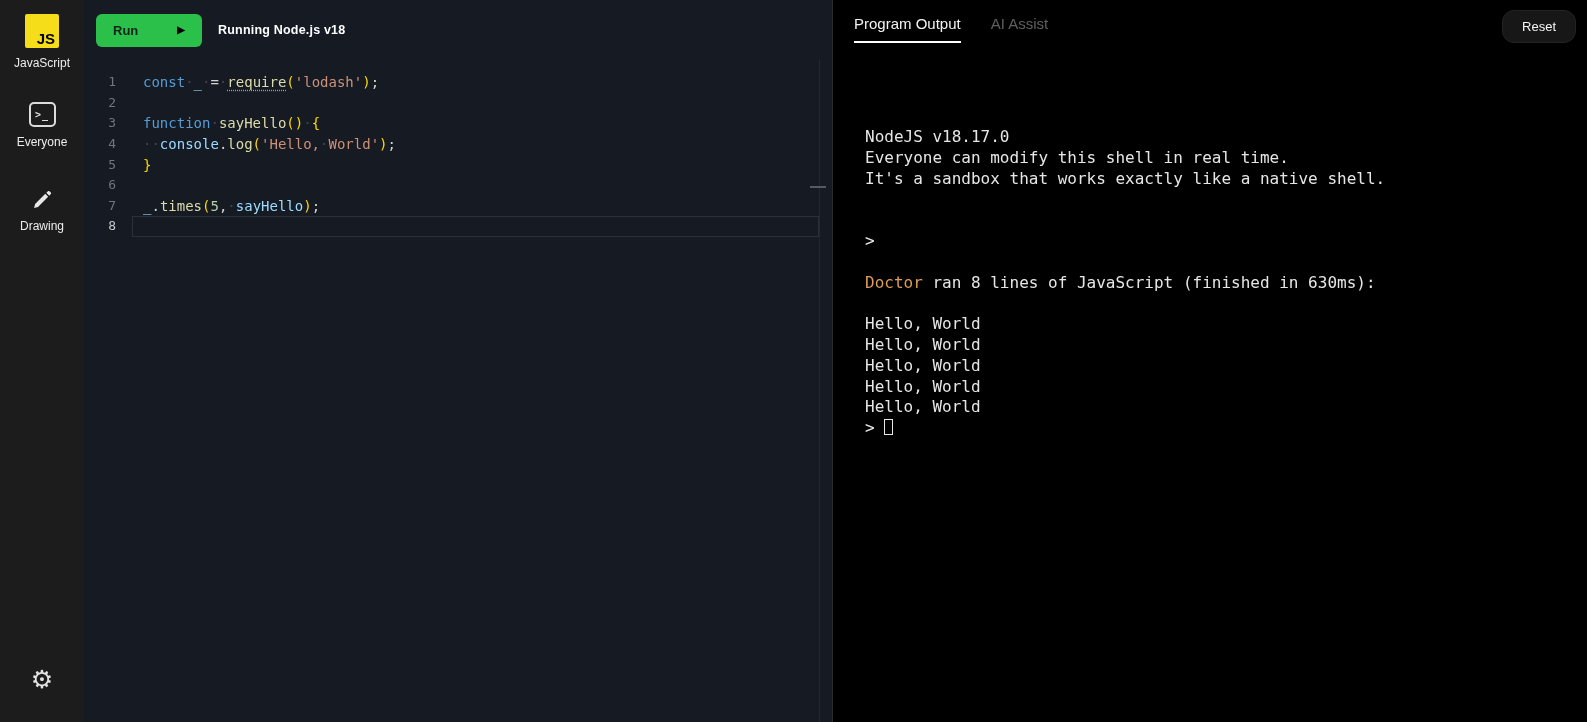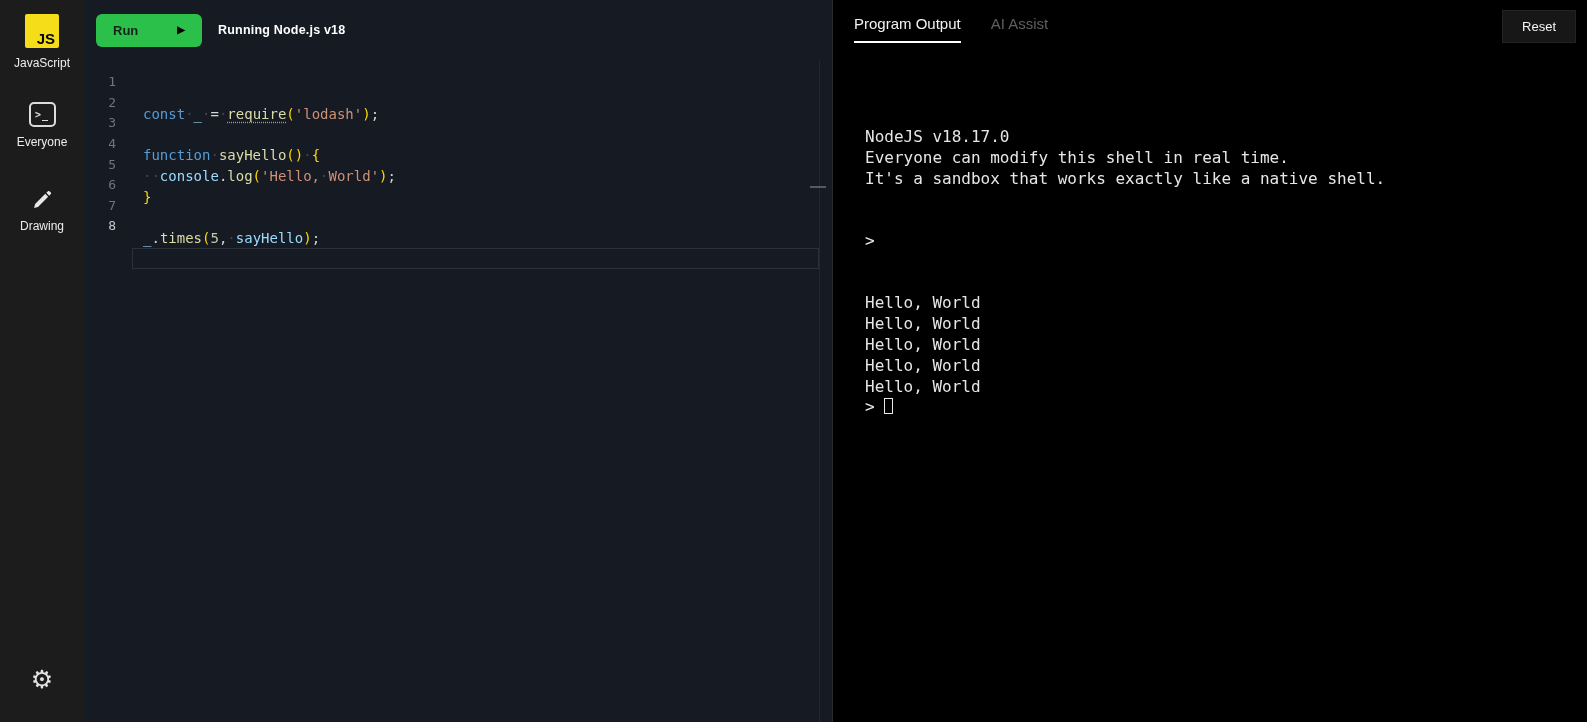--- a/index.html
+++ b/index.html
@@ -34,38 +34,38 @@
              border-radius:6px; font-size:13px; font-weight:bold; cursor:pointer;
              font-family:"Liberation Sans", sans-serif; }
   .run-tri { font-size:10px; color:#000; line-height:1; }
   .status { font-size:12.5px; font-weight:bold; color:#ffffff; letter-spacing:0.2px; }
 
   .editor-body { flex:1; display:flex; padding-top:12px; position:relative;
                  font-family:"DejaVu Sans Mono", monospace; font-size:14px; }
   .gutter { width:48px; padding-right:16px; text-align:right; color:#6e7681; }
   .gutter .ln { height:20.65px; line-height:20.65px; font-size:13px; }
   .gutter .ln.current { color:#c8c8c8; }
-  .code-area { flex:1; margin-right:13px;margin-top:32px; }
+  .code-area { flex:1; margin-right:13px; }
   .code-row { height:20.65px; line-height:20.65px; padding-left:11px;
               white-space:pre; cursor:text; }
   .code-row.current-row { outline:1px solid rgba(255,255,255,0.10); outline-offset:-1px; }
   .tok-u { text-decoration:underline dotted; text-decoration-color:#9a9a9a; text-underline-offset:3px; }
   .scroll-strip { position:absolute; top:60px; right:12px; bottom:0; width:0;
                   border-left:1px solid #232730; }
   .ruler-dash { position:absolute; top:186px; right:6px; width:16px; height:2px;
                 background:#565a63; }
 
   
   .output-pane { flex:1; background:#000; position:relative; }
   .output-header { display:flex; gap:30px; padding:15px 0 0 21px; }
   .tab { font-size:15px; cursor:pointer; padding-bottom:9px; }
   .tab.active { color:#f2f2f2; border-bottom:2px solid #ffffff; font-weight:500; }
   .tab.inactive { color:#5f5f5f; }
   .reset-btn { position:absolute; top:10px; right:11px; background:#171717; color:#f5f5f5;
-               border:1px solid #232323; border-radius:0; padding:8px 19px; font-size:13px;
+               border:1px solid #232323; border-radius:12px; padding:8px 19px; font-size:13px;
                cursor:pointer; font-family:"Liberation Sans", sans-serif; }
   .terminal { margin-top:84px; padding-left:32px; font-family:"DejaVu Sans Mono", monospace;
               font-size:16px; color:#e6e6e6; cursor:text; }
   .term-line { min-height:20.8px; line-height:20.8px; white-space:pre; }
   .term-cursor { display:inline-block; width:9px; height:16px; border:1.5px solid #e8e8e8;
                  margin-left:9px; vertical-align:-2px; }
 </style>
 </head>
 <body>
 
@@ -138,20 +138,21 @@
     </div>
     <button class="reset-btn">Reset</button>
     <div class="terminal">
         <div class="term-line"><span>NodeJS v18.17.0</span></div>
         <div class="term-line"><span>Everyone can modify this shell in real time.</span></div>
         <div class="term-line"><span>It's a sandbox that works exactly like a native shell.</span></div>
         <div class="term-line"></div>
         <div class="term-line"></div>
         <div class="term-line"><span>&gt;</span></div>
         <div class="term-line"></div>
+        <div class="term-line"><span style="color: rgb(221, 158, 87);">Doctor</span><span> ran 8 lines of JavaScript (finished in 630ms):</span></div>
         <div class="term-line"></div>
         <div class="term-line"><span>Hello, World</span></div>
         <div class="term-line"><span>Hello, World</span></div>
         <div class="term-line"><span>Hello, World</span></div>
         <div class="term-line"><span>Hello, World</span></div>
         <div class="term-line"><span>Hello, World</span></div>
         <div class="term-line"><span>&gt;</span><span class="term-cursor"></span></div>
       </div>
   </section>
 

